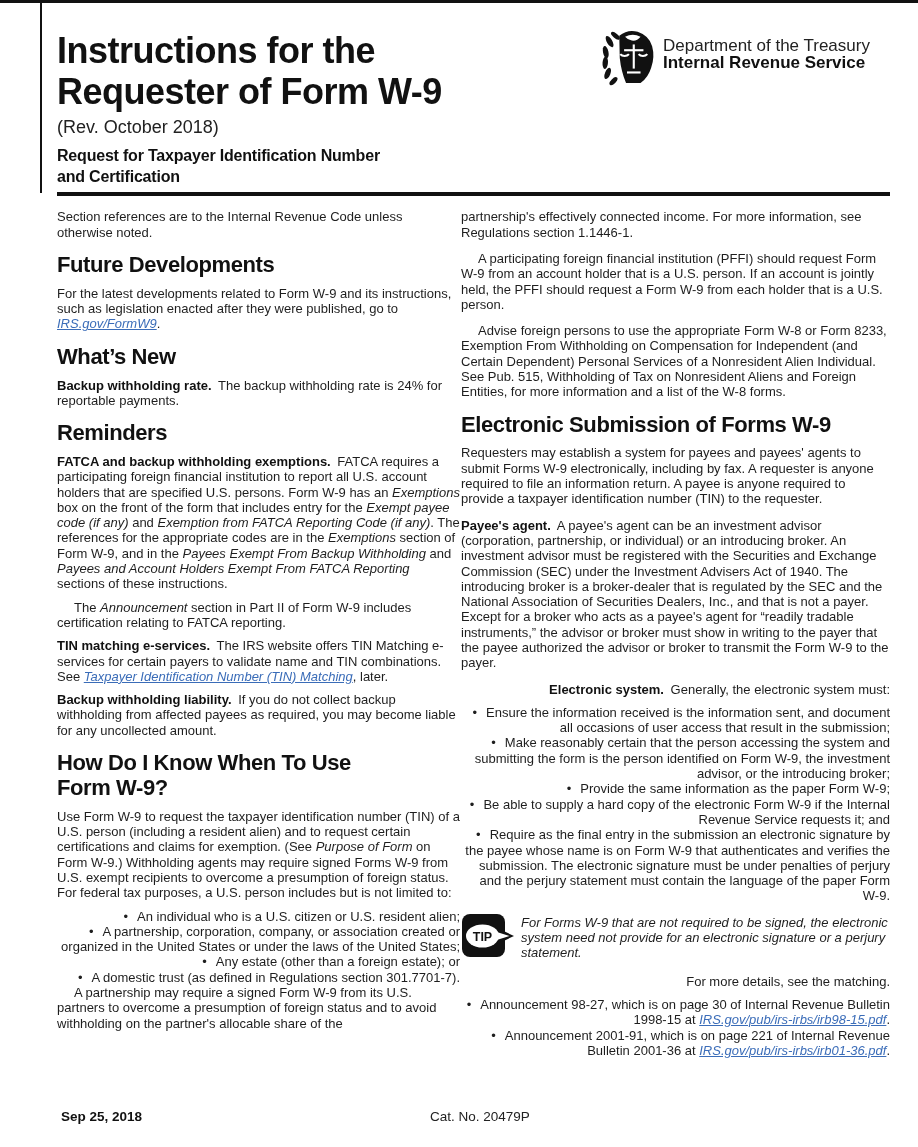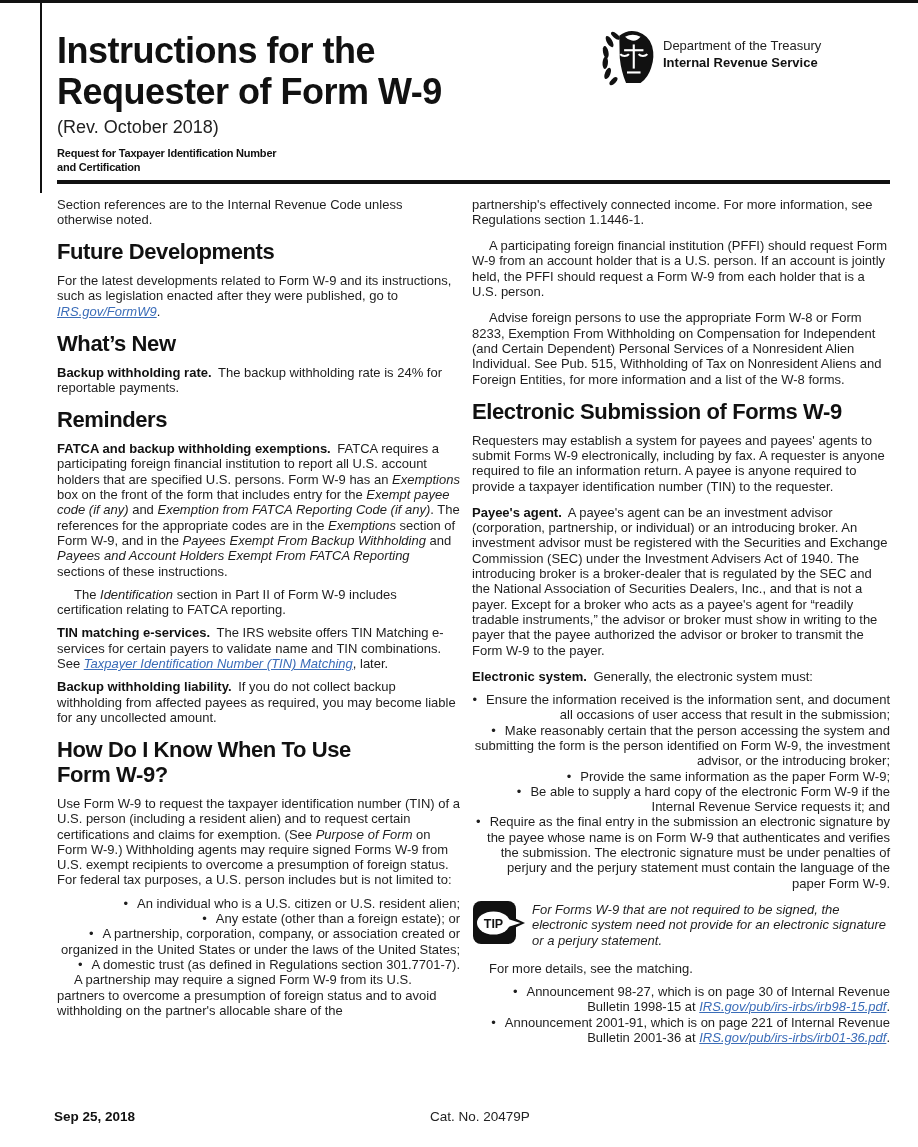--- a/index.html
+++ b/index.html
@@ -15,56 +15,56 @@
   .top-edge{position:absolute;top:0;left:0;width:918px;height:3px;background:#111;}
   .left-edge{position:absolute;top:0;left:40px;width:2px;height:193px;background:#111;}
 
   .header{position:relative;padding:30px 28px 0 57px;}
   .doc-title{
     font-size:36px;font-weight:bold;line-height:1.15;letter-spacing:-0.5px;
     color:#111;margin:0;white-space:pre-line;
   }
   .doc-rev{font-size:18px;line-height:1.2;margin-top:4px;color:#222;}
   .doc-subtitle{
-    font-size:11px;font-weight:bold;line-height:1.28;margin-top:8px;color:#111;
+    font-size:16px;font-weight:bold;line-height:1.28;margin-top:8px;color:#111;
     white-space:pre-line;letter-spacing:-0.2px;
   }
   .head-rule{margin:5px 0 0 57px;width:833px;height:4px;background:#111;}
 
   .agency{position:absolute;top:28px;left:598px;display:flex;align-items:flex-start;}
-  .agency-text{margin-left:7px;padding-top:9px;font-size:13px;line-height:17px;color:#222;}
+  .agency-text{margin-left:7px;padding-top:9px;font-size:17px;line-height:17px;color:#222;}
   .agency-line2{font-weight:bold;color:#111;}
 
-  .content{display:flex;gap:12px;padding:13px 28px 0 57px;}
+  .content{display:flex;gap:1px;padding:13px 28px 0 57px;}
   .col{font-size:13px;line-height:15.3px;}
   .col-left{width:403px;flex:0 0 403px;}
   .col-right{flex:1;}
 
   .h{
     font-size:22px;font-weight:bold;color:#111;letter-spacing:-0.4px;
     line-height:1.13;margin:13px 0 8px 0;white-space:pre-line;
   }
   .col .h:first-child{margin-top:0;}
   .para{margin:0 0 8px 0;}
   .col-right > .para{margin-bottom:11px;}
-  .col-right > .para.lead{margin-bottom:8px;}
+  .col-right > .para.lead{margin-bottom:8px;text-align:right;}
   .para.indent{text-indent:17px;}
   .para.bullet{margin:0;text-align:right;}
   .col-right > .para.bullet{margin:0;}
   .dot{margin-right:9px;}
   .sb{font-weight:bold;color:#111;margin-right:3px;}
   .si{font-style:italic;}
   .sl{color:var(--link,#3a6cb8);font-style:italic;text-decoration:underline;cursor:pointer;}
 
   .tip{display:flex;align-items:flex-start;margin:9px 0 13px 0;}
   .tip-icon{flex:0 0 54px;}
   .tip-text{font-style:italic;margin:2px 0 0 6px;}
 
   .footer{position:absolute;top:1109px;left:0;width:918px;font-size:13.5px;}
-  .footer-date{position:absolute;left:54px;font-weight:bold;color:#111;}
+  .footer-date{position:absolute;left:61px;font-weight:bold;color:#111;}
   .footer-cat{position:absolute;left:430px;color:#222;}
 </style>
 </head>
 <body>
 
 <div class="page">
   <div class="top-edge"></div>
   <div class="left-edge"></div>
 
   <div class="header">
@@ -106,29 +106,29 @@
 
   <div class="content">
     <div class="col col-left">
         <p class="para"><span class="sn">Section references are to the Internal Revenue Code unless otherwise noted.</span></p>
         <h2 class="h">Future Developments</h2>
         <p class="para"><span class="sn">For the latest developments related to Form W-9 and its instructions, such as legislation enacted after they were published, go to </span><a class="sl" href="#">IRS.gov/FormW9</a><span class="sn">.</span></p>
         <h2 class="h">What’s New</h2>
         <p class="para"><span class="sb">Backup withholding rate.</span><span class="sn"> The backup withholding rate is 24% for reportable payments.</span></p>
         <h2 class="h">Reminders</h2>
         <p class="para"><span class="sb">FATCA and backup withholding exemptions.</span><span class="sn"> FATCA requires a participating foreign financial institution to report all U.S. account holders that are specified U.S. persons. Form W-9 has an </span><span class="si">Exemptions</span><span class="sn"> box on the front of the form that includes entry for the </span><span class="si">Exempt payee code (if any)</span><span class="sn"> and </span><span class="si">Exemption from FATCA Reporting Code (if any)</span><span class="sn">. The references for the appropriate codes are in the </span><span class="si">Exemptions</span><span class="sn"> section of Form W-9, and in the </span><span class="si">Payees Exempt From Backup Withholding</span><span class="sn"> and </span><span class="si">Payees and Account Holders Exempt From FATCA Reporting</span><span class="sn"> sections of these instructions.</span></p>
-        <p class="para indent"><span class="sn">The </span><span class="si">Identification</span><span class="sn"> section in Part II of Form W-9 includes certification relating to FATCA reporting.</span></p>
+        <p class="para indent"><span class="sn">The </span><span class="si">Announcement</span><span class="sn"> section in Part II of Form W-9 includes certification relating to FATCA reporting.</span></p>
         <p class="para"><span class="sb">TIN matching e-services.</span><span class="sn"> The IRS website offers TIN Matching e-services for certain payers to validate name and TIN combinations. See </span><a class="sl" href="#">Taxpayer Identification Number (TIN) Matching</a><span class="sn">, later.</span></p>
         <p class="para"><span class="sb">Backup withholding liability.</span><span class="sn"> If you do not collect backup withholding from affected payees as required, you may become liable for any uncollected amount.</span></p>
         <h2 class="h">How Do I Know When To Use
 Form W-9?</h2>
         <p class="para"><span class="sn">Use Form W-9 to request the taxpayer identification number (TIN) of a U.S. person (including a resident alien) and to request certain certifications and claims for exemption. (See </span><span class="si">Purpose of Form</span><span class="sn"> on Form W-9.) Withholding agents may require signed Forms W-9 from U.S. exempt recipients to overcome a presumption of foreign status. For federal tax purposes, a U.S. person includes but is not limited to:</span></p>
         <p class="para bullet"><span class="dot">•</span><span class="sn">An individual who is a U.S. citizen or U.S. resident alien;</span></p>
+        <p class="para bullet"><span class="dot">•</span><span class="sn">A partnership, corporation, company, or association created or organized in the United States or under the laws of the United States;</span></p>
         <p class="para bullet"><span class="dot">•</span><span class="sn">Any estate (other than a foreign estate); or</span></p>
-        <p class="para bullet"><span class="dot">•</span><span class="sn">A partnership, corporation, company, or association created or organized in the United States or under the laws of the United States;</span></p>
         <p class="para bullet"><span class="dot">•</span><span class="sn">A domestic trust (as defined in Regulations section 301.7701-7).</span></p>
         <p class="para indent"><span class="sn">A partnership may require a signed Form W-9 from its U.S. partners to overcome a presumption of foreign status and to avoid withholding on the partner's allocable share of the</span></p>
       </div>
     <div class="col col-right">
         <p class="para"><span class="sn">partnership's effectively connected income. For more information, see Regulations section 1.1446-1.</span></p>
         <p class="para indent"><span class="sn">A participating foreign financial institution (PFFI) should request Form W-9 from an account holder that is a U.S. person. If an account is jointly held, the PFFI should request a Form W-9 from each holder that is a U.S. person.</span></p>
         <p class="para indent"><span class="sn">Advise foreign persons to use the appropriate Form W-8 or Form 8233, Exemption From Withholding on Compensation for Independent (and Certain Dependent) Personal Services of a Nonresident Alien Individual. See Pub. 515, Withholding of Tax on Nonresident Aliens and Foreign Entities, for more information and a list of the W-8 forms.</span></p>
         <h2 class="h">Electronic Submission of Forms W-9</h2>
         <p class="para"><span class="sn">Requesters may establish a system for payees and payees' agents to submit Forms W-9 electronically, including by fax. A requester is anyone required to file an information return. A payee is anyone required to provide a taxpayer identification number (TIN) to the requester.</span></p>
         <p class="para"><span class="sb">Payee's agent.</span><span class="sn"> A payee's agent can be an investment advisor (corporation, partnership, or individual) or an introducing broker. An investment advisor must be registered with the Securities and Exchange Commission (SEC) under the Investment Advisers Act of 1940. The introducing broker is a broker-dealer that is regulated by the SEC and the National Association of Securities Dealers, Inc., and that is not a payer. Except for a broker who acts as a payee's agent for “readily tradable instruments,” the advisor or broker must show in writing to the payer that the payee authorized the advisor or broker to transmit the Form W-9 to the payer.</span></p>

